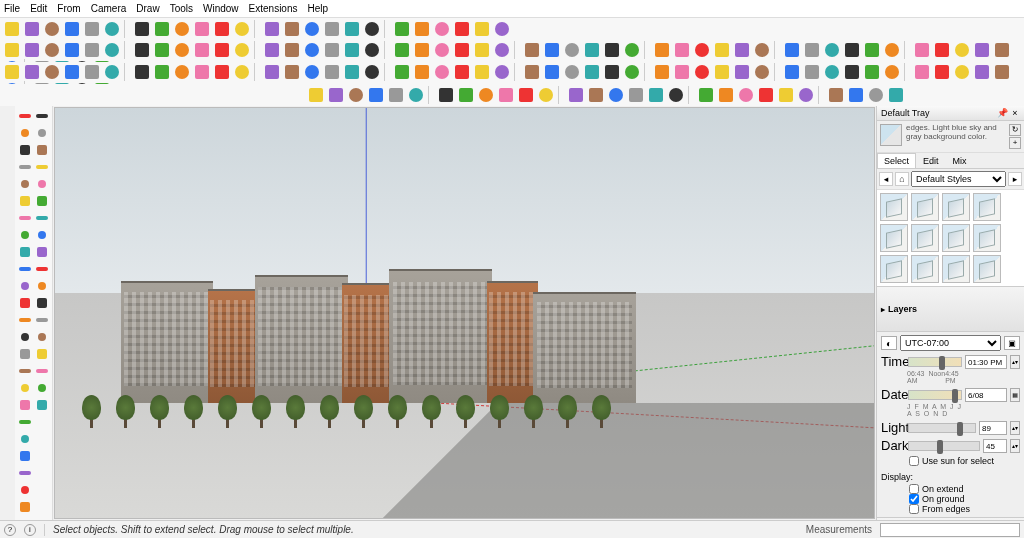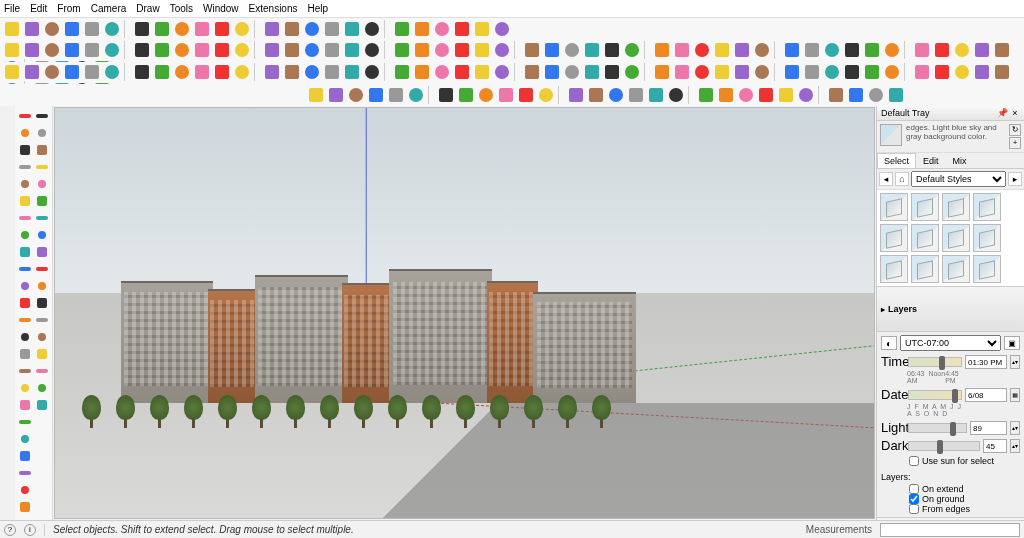--- a/index.html
+++ b/index.html
@@ -847,36 +847,36 @@
         <div class="track t-date"></div>
         <div class="valbox">6/08</div>
         <div class="spin">▦</div>
       </div>
       <div class="scale-hints" style="margin-left:26px;margin-right:56px;letter-spacing:1px">
         <span>J F M A M J J A S O N D</span>
       </div>
       <div class="shadow-row">
         <label>Light</label>
         <div class="track plain t-light"></div>
-        <div class="valbox" style="width:37px">89</div>
+        <div class="valbox" style="width:28px">89</div>
         <div class="spin">▴▾</div>
       </div>
       <div class="shadow-row">
         <label>Dark</label>
         <div class="track plain t-dark"></div>
         <div class="valbox" style="width:24px">45</div>
         <div class="spin">▴▾</div>
       </div>
       <div class="chk-row">
         <input type="checkbox" style="">
         <span>Use sun for select</span>
       </div>
     </div>
     <div class="display-block">
-      <div class="lbl">Layers:</div>
+      <div class="lbl">Display:</div>
       <div class="chk-row">
           <input type="checkbox" style="">
           <span>On extend</span>
         </div>
       <div class="chk-row">
           <input type="checkbox" checked="" style="">
           <span>On ground</span>
         </div>
       <div class="chk-row">
           <input type="checkbox" style="">

